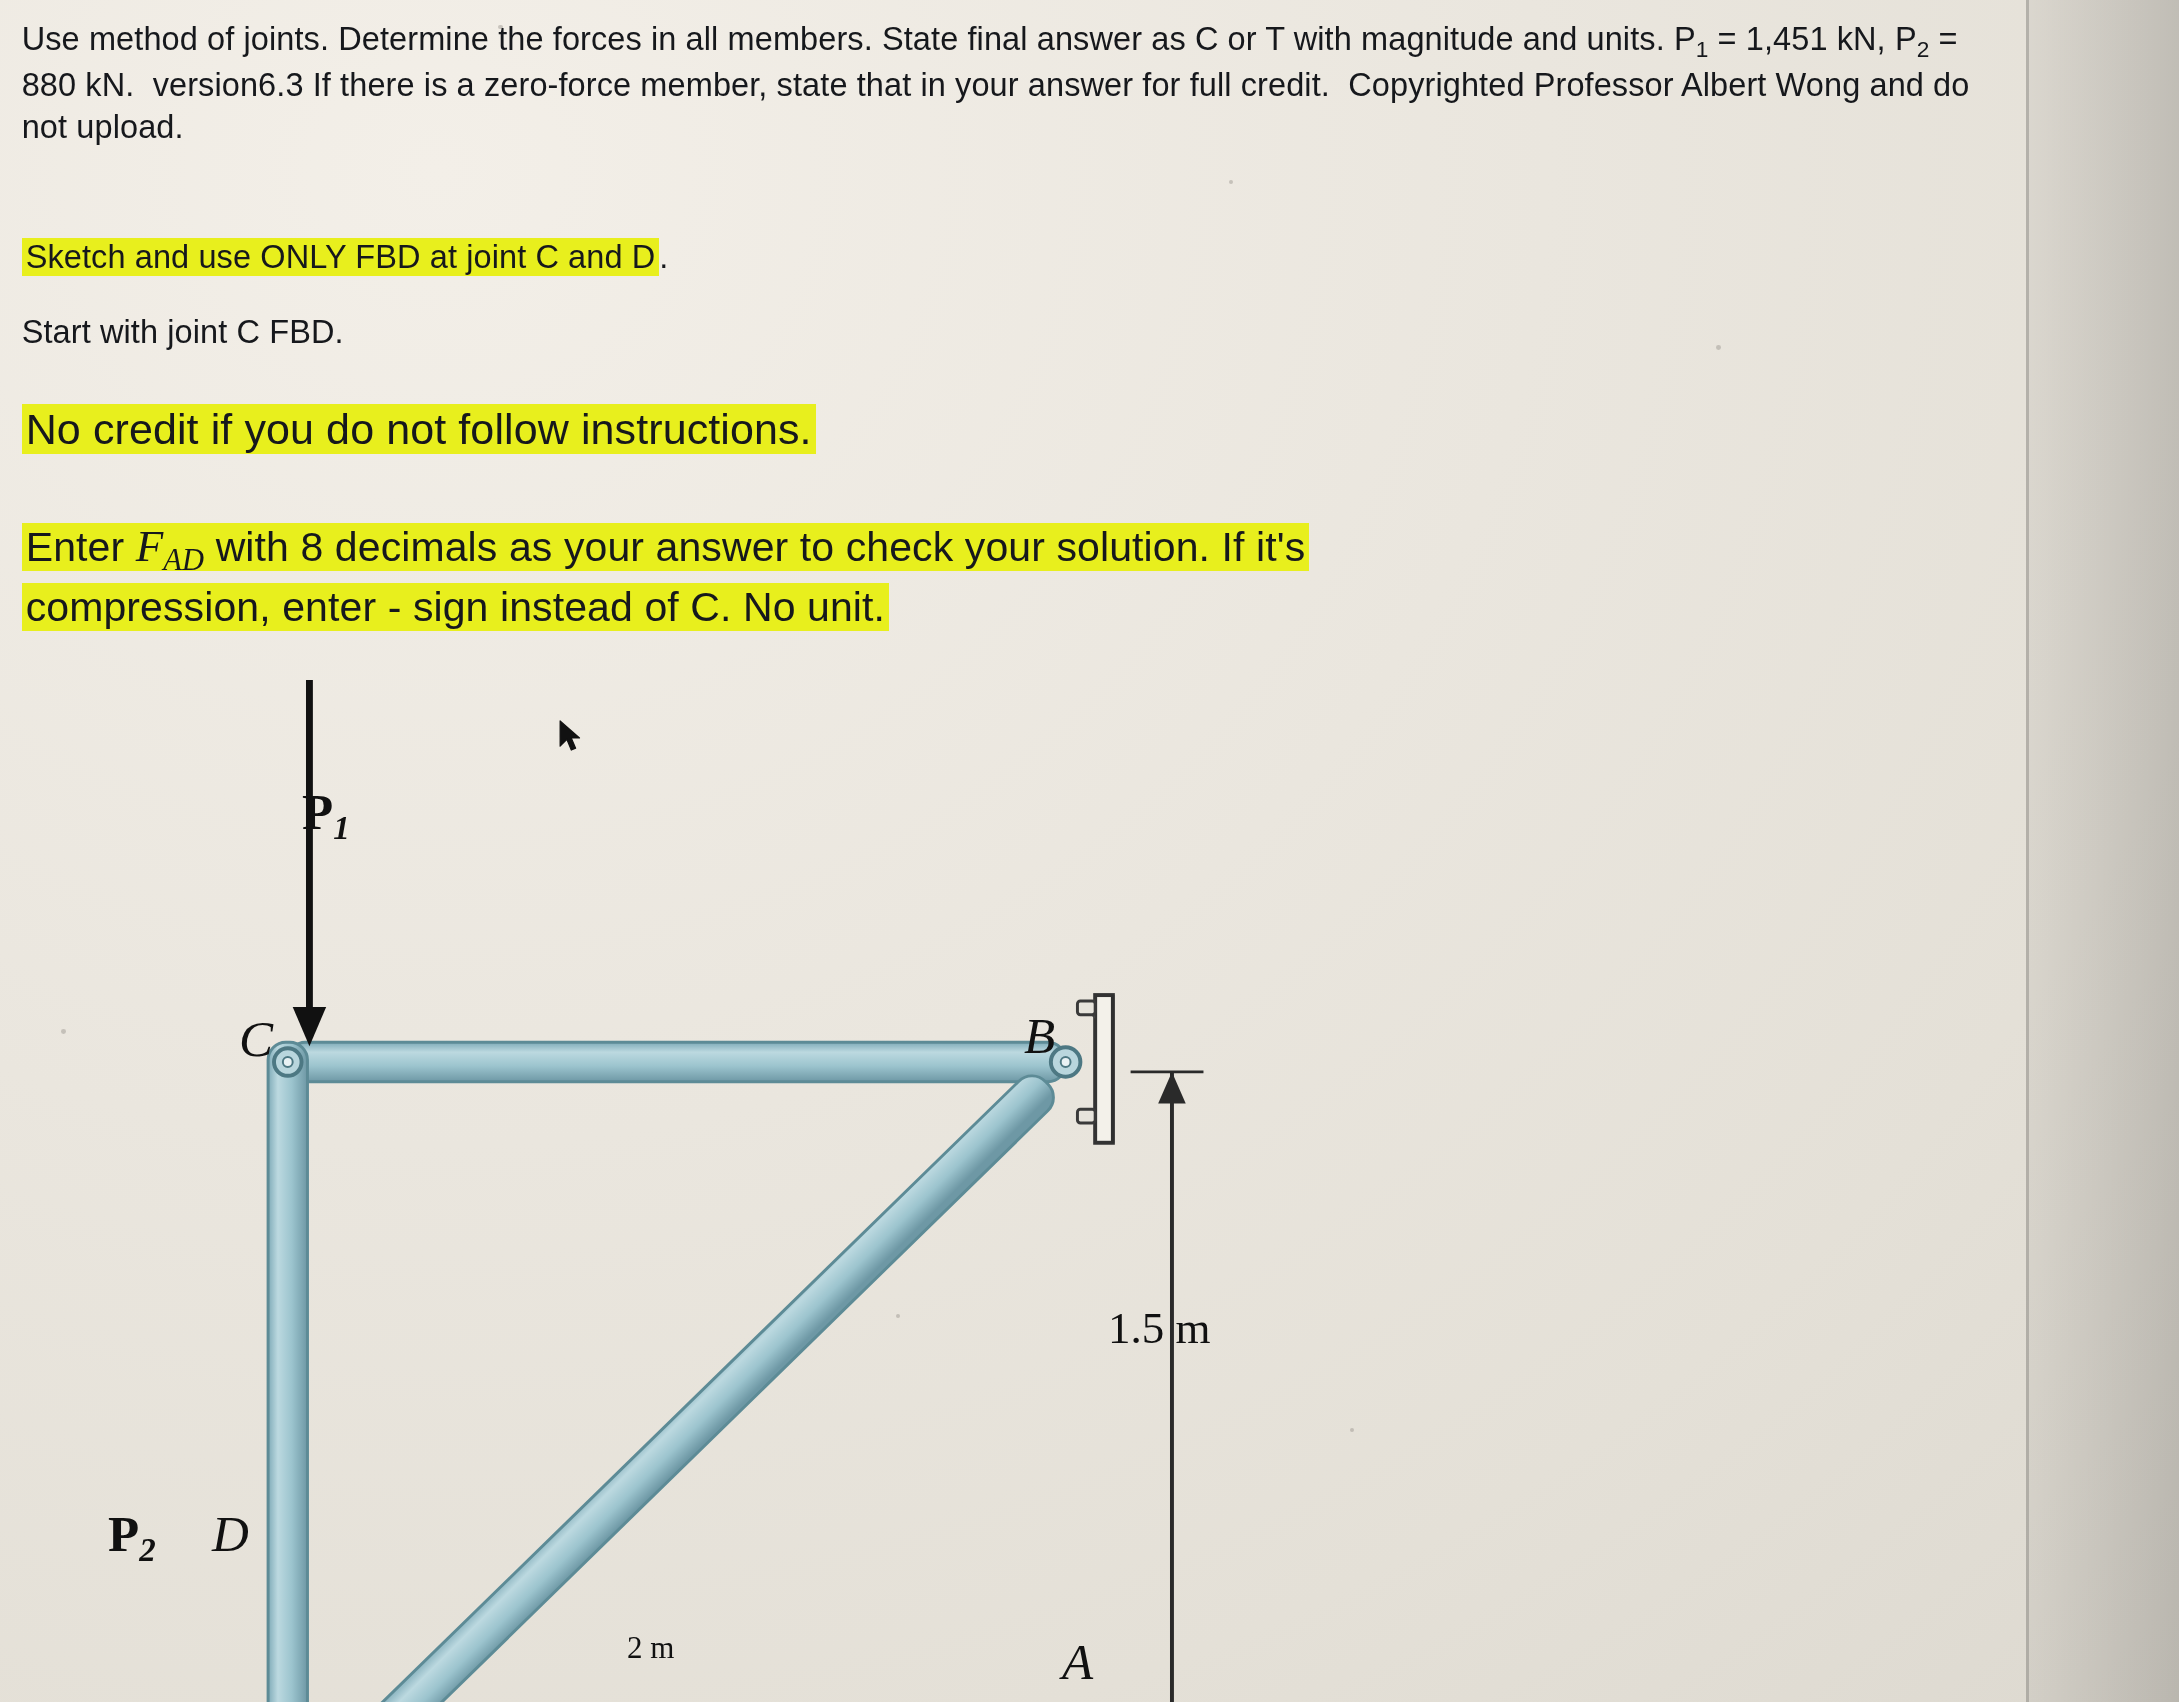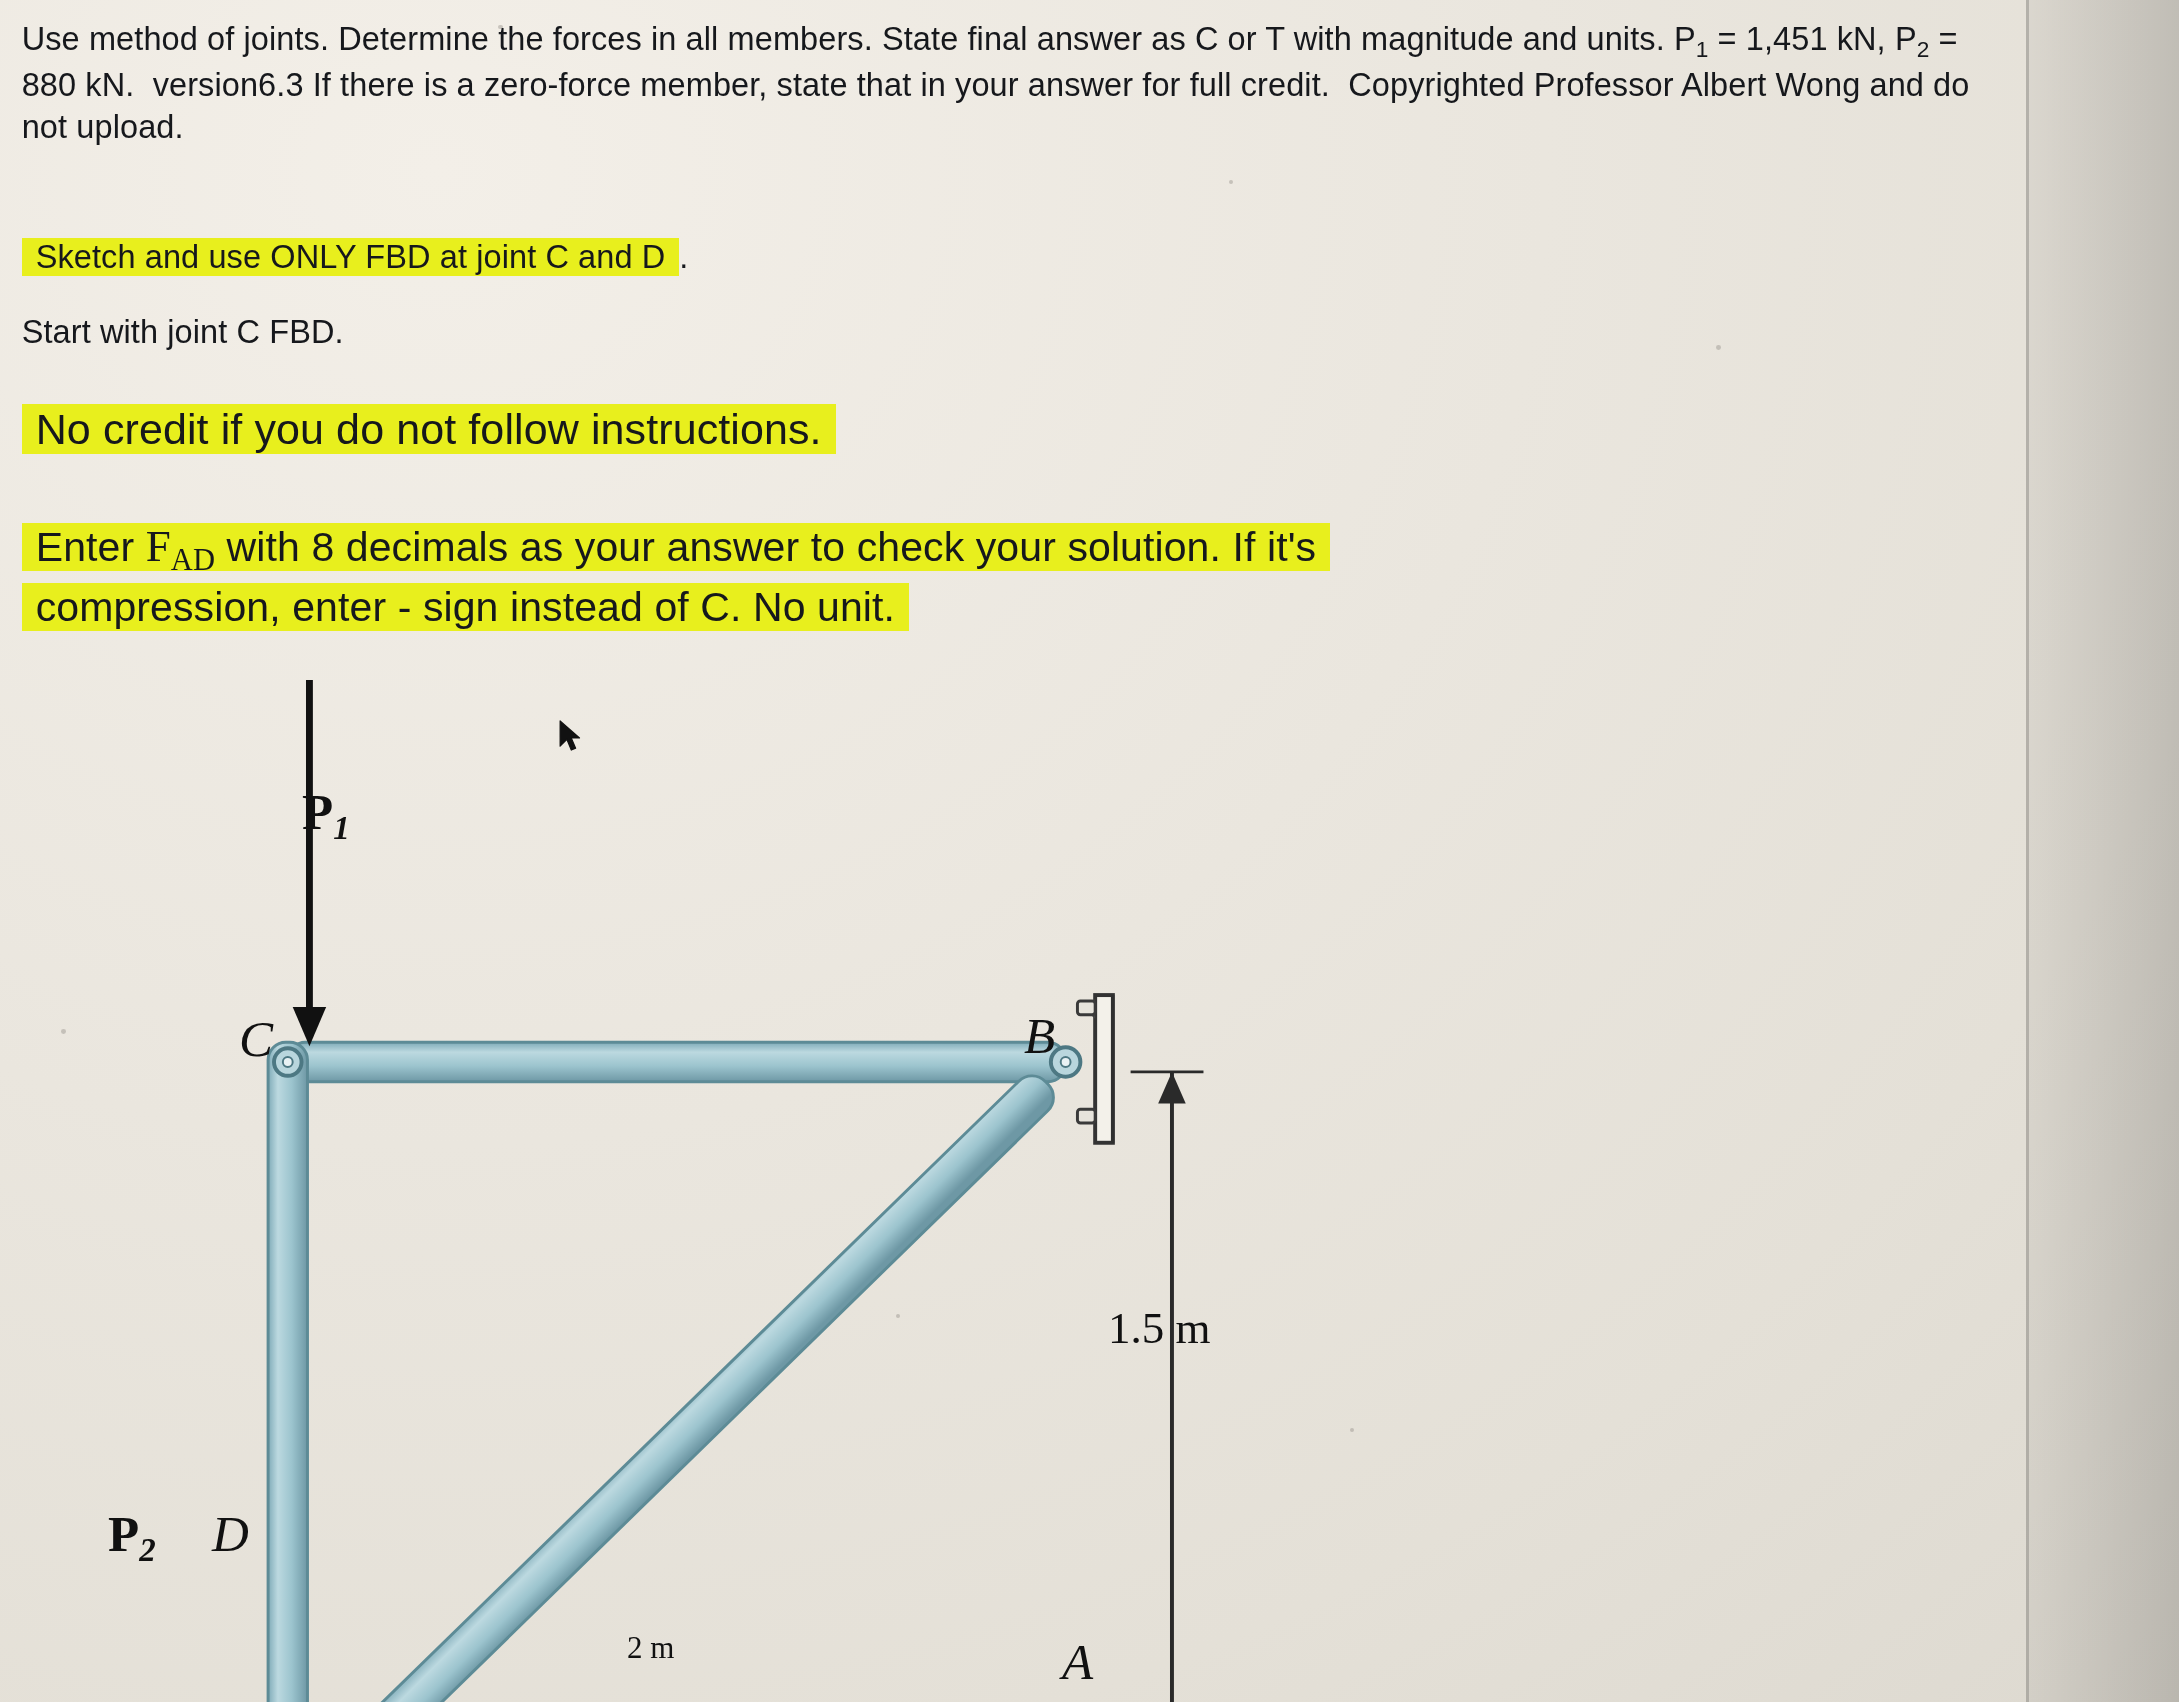--- a/index.html
+++ b/index.html
@@ -67,21 +67,21 @@
     top: 17.7px;
     width: 1990px;
     font-size: 32.5px;
   }
   #prompt-block .sub { font-size: 22.7px; vertical-align: -6.9px; }
 
   .hl {
     background: #e8ef1d;
     box-decoration-break: clone;
     -webkit-box-decoration-break: clone;
-    padding: 1px 14px;
+    padding: 1px 4px;
   }
 
   #line-sketch {
     left: 21.7px;
     top: 236px;
     width: 1478px;
     font-size: 32.5px;
   }
   #line-start {
     left: 21.7px;
@@ -96,20 +96,21 @@
     font-size: 43px;
   }
   #line-enter {
     left: 21.7px;
     top: 517px;
     width: 1832px;
     font-size: 41px;
   }
   .mathit {
     font-family: "Liberation Serif", serif;
+    font-style: italic;
     font-size: 45px;
   }
   .mathit .sub2 {
     font-size: 30.5px;
     vertical-align: -8.9px;
   }
 
   
   #figure {
     position: absolute;

